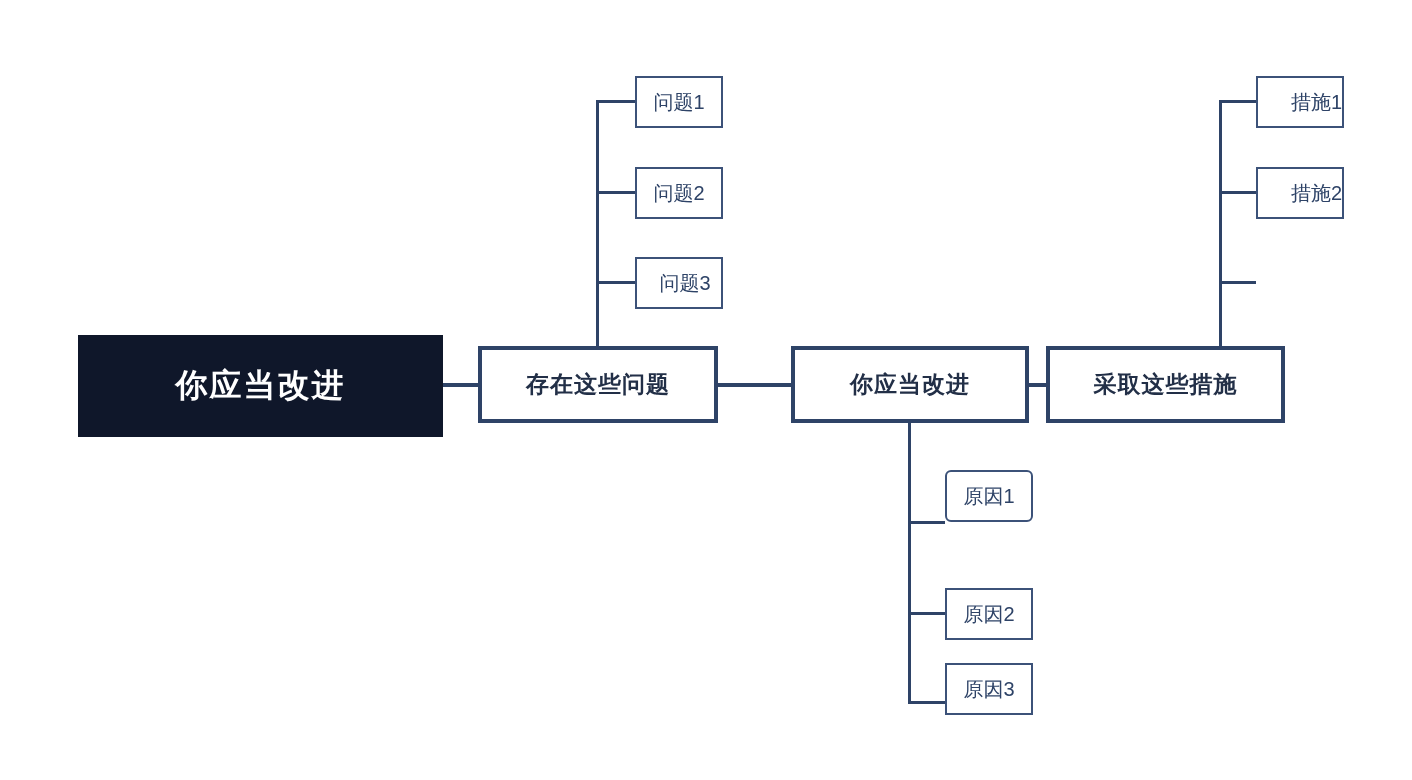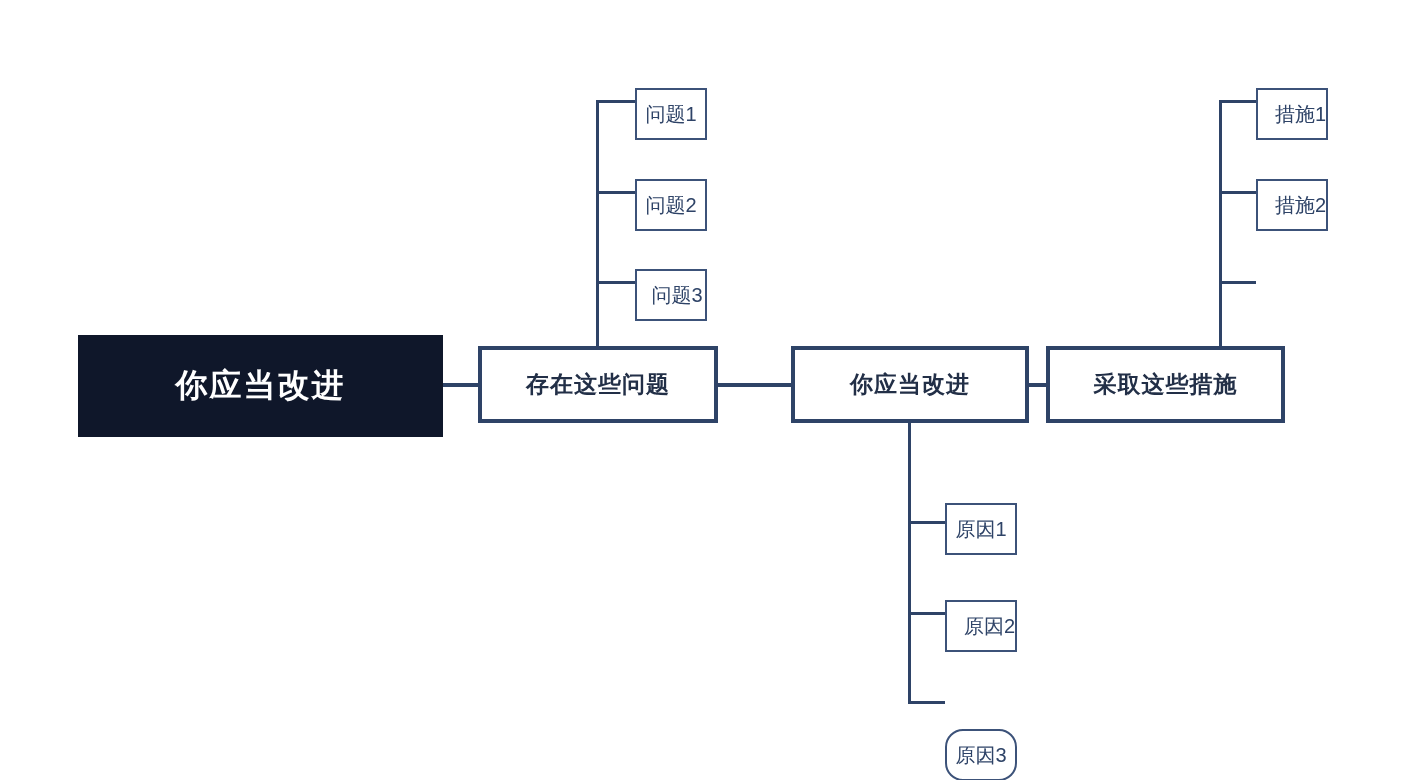--- a/index.html
+++ b/index.html
@@ -38,40 +38,39 @@
     border: 4px solid #2e4367;
     color: #222f47;
     font-size: 23px;
     font-weight: bold;
     letter-spacing: 1px;
   }
   #main-0 { left: 478px; width: 240px; }
   #main-1 { left: 791px; width: 238px; }
   #main-2 { left: 1046px; width: 239px; }
   .child-node {
-    width: 72px;
+    width: 88px;
     height: 52px;
     border: 2px solid #3c5279;
     color: #2e4367;
     font-size: 20px;
     font-weight: normal;
-    margin-top: 12px;
   }
   
   .col-problems { left: 635px; }
   
   .col-reasons  { left: 945px; }
   
   .col-measures { left: 1256px; justify-content: flex-end; }
   .row-top-0 { top: 76px; }
   .row-top-1 { top: 167px; }
   .row-top-2 { top: 257px; padding-left: 12px; }
-  .row-bot-0 { top: 491px; }
-  .row-bot-1 { top: 588px; justify-content: flex-end; }
-  .row-bot-2 { top: 717px; border-radius: 18px; }
+  .row-bot-0 { top: 470px; border-radius: 6px; }
+  .row-bot-1 { top: 588px; }
+  .row-bot-2 { top: 663px; }
   .line {
     position: absolute;
     background: #2e4367;
   }
   .h-main { height: 4px; top: 383px; }
   .h-stub { height: 3px; }
   .v-trunk { width: 3px; }
 </style>
 </head>
 <body>

